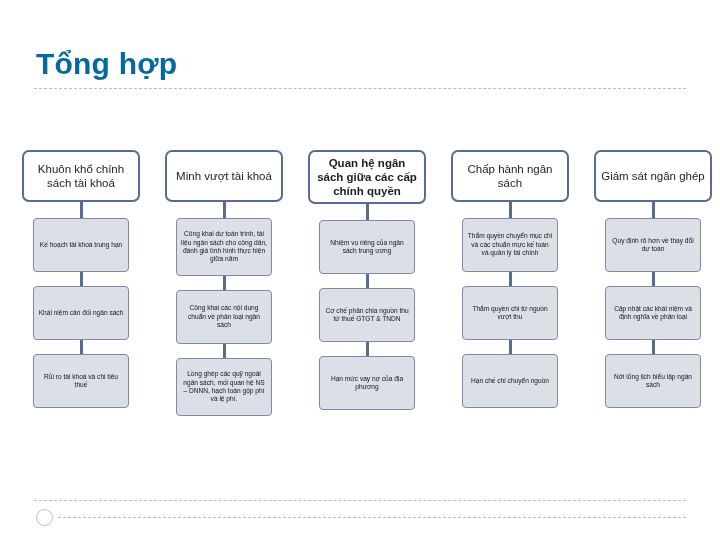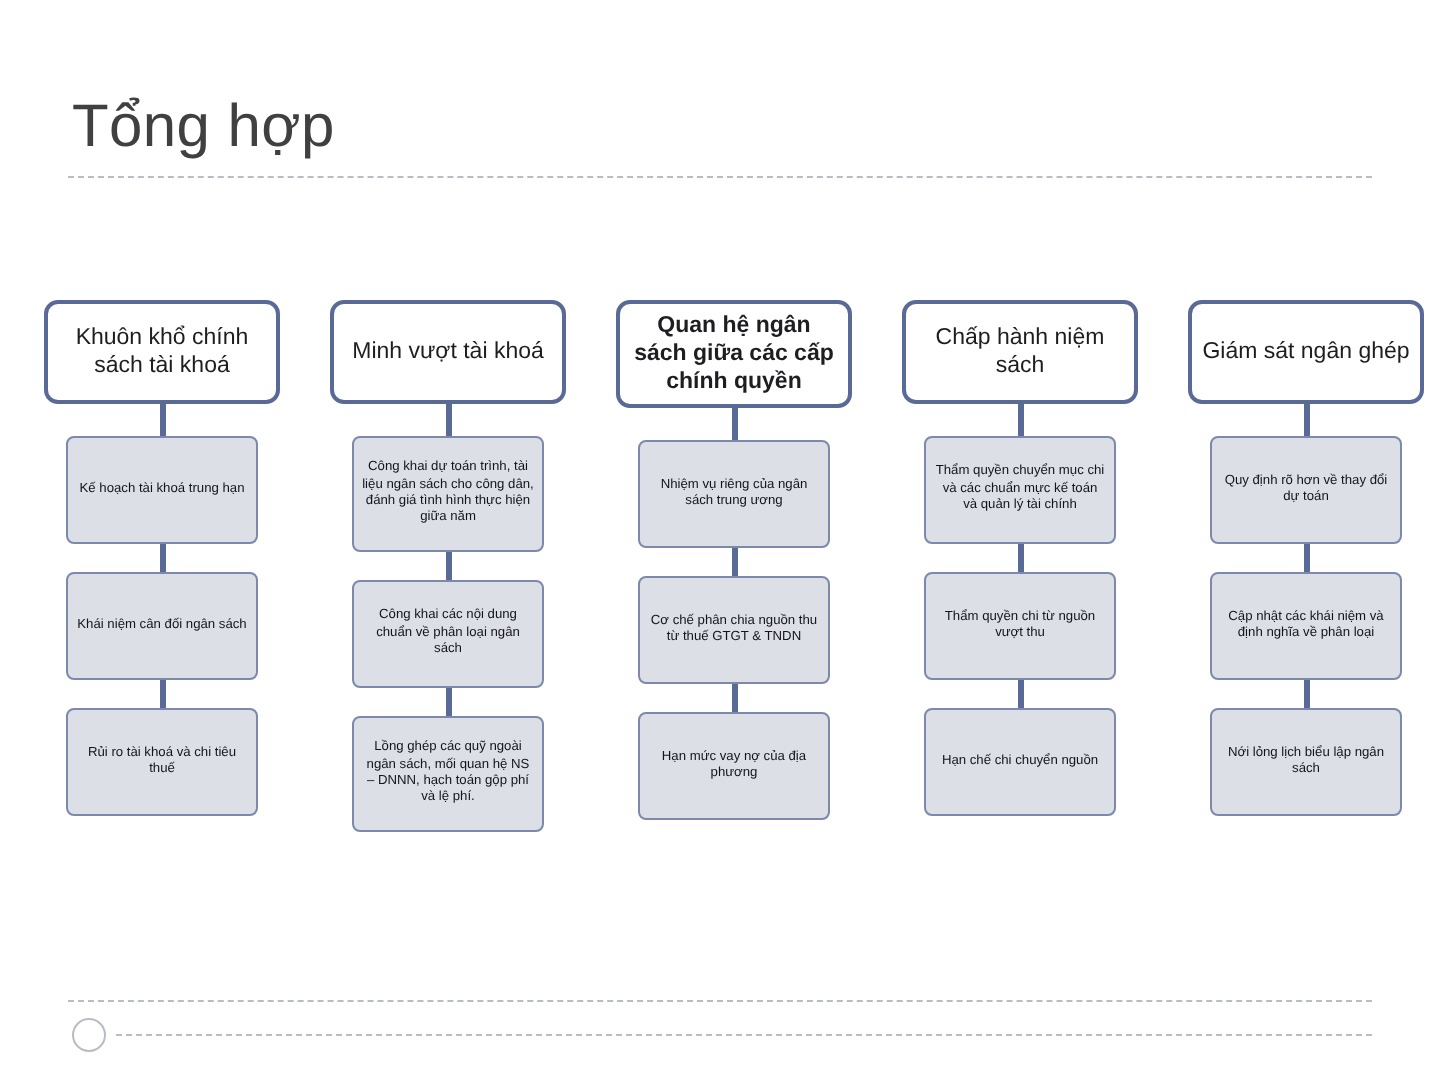--- a/index.html
+++ b/index.html
@@ -15,22 +15,22 @@
     position: relative;
   }
 
   
   .slide-title {
     position: absolute;
     left: 36px;
     top: 46px;
     font-size: 30px;
     line-height: 36px;
-    color: #404040;
-    font-weight: normal;
+    color: #0369a1;
+    font-weight: bold;
     letter-spacing: 0.2px;
     white-space: nowrap;
   }
   .title-rule {
     position: absolute;
     left: 34px;
     top: 88px;
     width: 652px;
     height: 0;
     border-top: 1px dashed #b9bcc4;
@@ -200,21 +200,21 @@
       <div class="leaf-box">Nhiệm vụ riêng của ngân sách trung ương</div>
       <div class="leaf-box">Cơ chế phân chia nguồn thu từ thuế GTGT &amp; TNDN</div>
       <div class="leaf-box">Hạn mức vay nợ của địa phương</div>
     </div>
   <div class="connector" style="top: 96px;"></div>
       <div class="connector" style="top: 164px;"></div>
       <div class="connector" style="top: 232px;"></div>
     </div>
 
   <div class="column">
-    <div class="head-box">Chấp hành niệm sách</div>
+    <div class="head-box">Chấp hành ngân sách</div>
     <div class="trunk"></div>
     <div class="leaves">
       <div class="leaf-box">Thẩm quyền chuyển mục chi và các chuẩn mực kế toán và quản lý tài chính</div>
       <div class="leaf-box">Thẩm quyền chi từ nguồn vượt thu</div>
       <div class="leaf-box">Hạn chế chi chuyển nguồn</div>
     </div>
   <div class="connector" style="top: 94px;"></div>
       <div class="connector" style="top: 162px;"></div>
       <div class="connector" style="top: 230px;"></div>
     </div>

